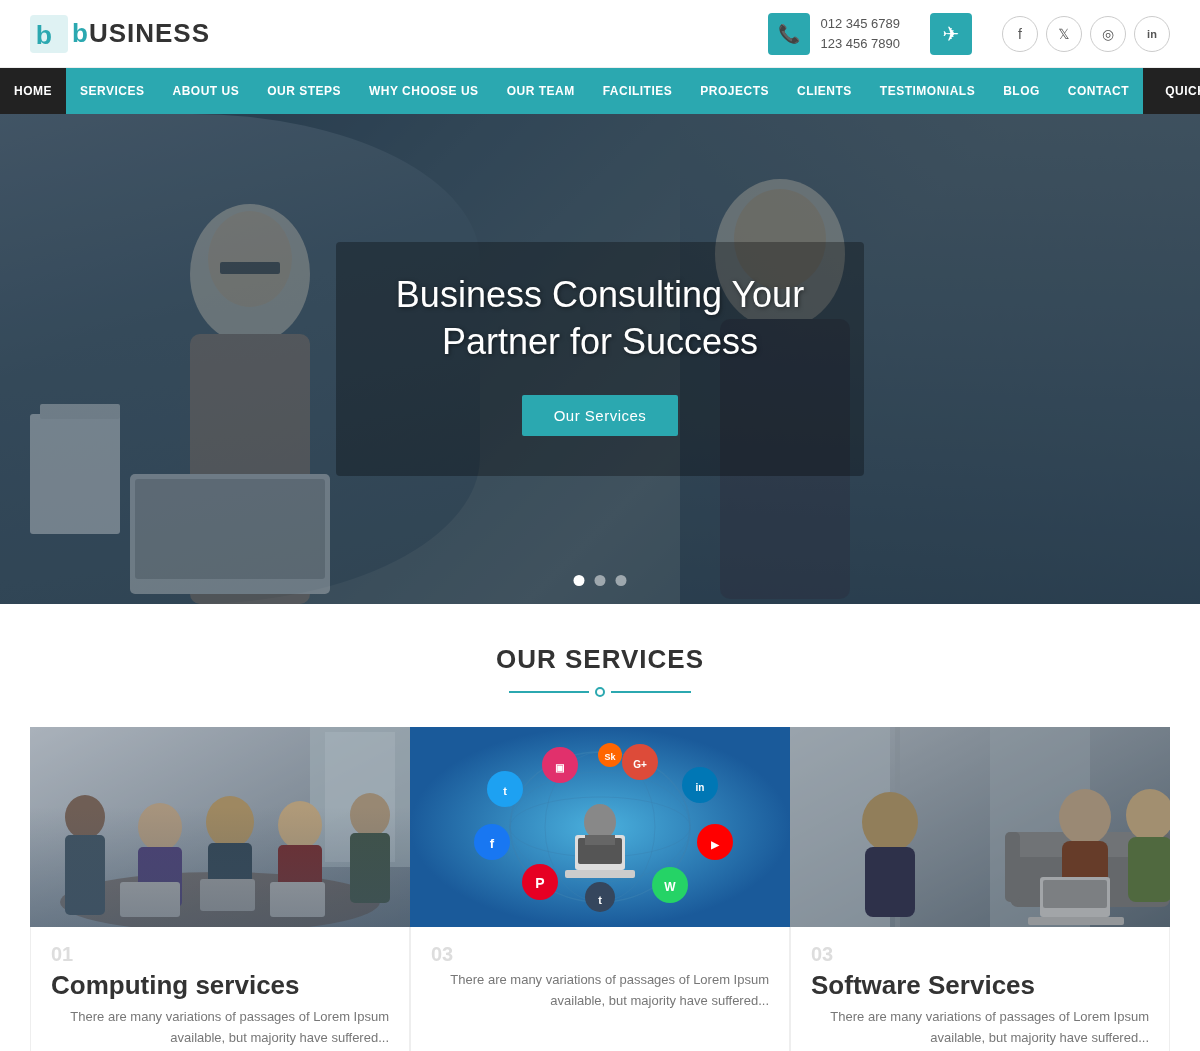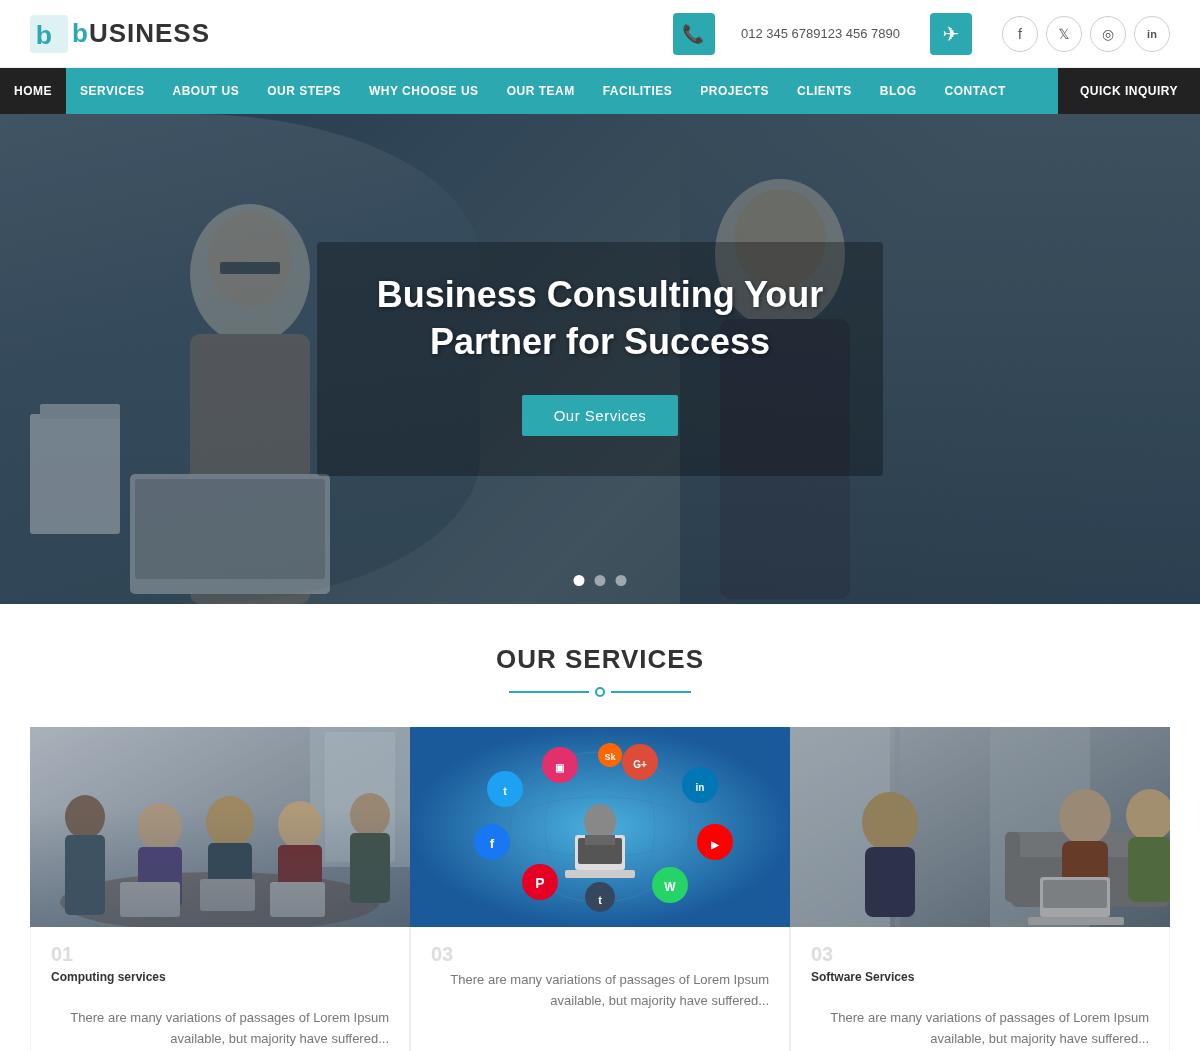--- a/index.html
+++ b/index.html
@@ -48,25 +48,24 @@
       background: #2ba8b0;
       border-radius: 4px;
       display: flex;
       align-items: center;
       justify-content: center;
       color: #fff;
       font-size: 18px;
     }
     .contact-texts {
       display: flex;
-      flex-direction: row;
+      flex-direction: column;
       font-size: 13px;
       color: #555;
       line-height: 1.5;
-      margin-left: 16px;
     }
     .social-icons {
       display: flex;
       gap: 8px;
     }
     .social-icon {
       width: 36px;
       height: 36px;
       border-radius: 50%;
       border: 1px solid #ccc;
@@ -169,21 +168,21 @@
       text-align: center;
       padding: 20px;
     }
     .hero-text-box {
       background: rgba(0,0,0,0.3);
       padding: 30px 60px 40px;
       border-radius: 4px;
     }
     .hero-title {
       font-size: 36px;
-      font-weight: 700;
+      font-weight: 400;
       color: #fff;
       line-height: 1.3;
       margin-bottom: 30px;
       text-shadow: 1px 1px 4px rgba(0,0,0,0.5);
     }
     .hero-btn {
       background: #2ba8b0;
       color: #fff;
       border: none;
       padding: 12px 32px;
@@ -287,24 +286,24 @@
       border-top: none;
       flex: 1;
     }
     .card-number {
       font-size: 20px;
       font-weight: 700;
       color: #ddd;
       margin-bottom: 4px;
     }
     .card-service-title {
-      font-size: 12px;
+      font-size: 26px;
       font-weight: 700;
       color: #333;
-      margin-bottom: 24px;
+      margin-bottom: 6px;
     }
     .card-desc {
       font-size: 13px;
       color: #777;
       line-height: 1.6;
       text-align: right;
     }
   </style>
 </head>
 <body>
@@ -343,20 +342,21 @@
   <div class="nav-items">
     <div class="nav-item active">HOME</div>
     <div class="nav-item">SERVICES</div>
     <div class="nav-item">ABOUT US</div>
     <div class="nav-item">OUR STEPS</div>
     <div class="nav-item">WHY CHOOSE US</div>
     <div class="nav-item">OUR TEAM</div>
     <div class="nav-item">FACILITIES</div>
     <div class="nav-item">PROJECTS</div>
     <div class="nav-item">CLIENTS</div>
+    <div class="nav-item">TESTIMONIALS</div>
     <div class="nav-item">BLOG</div>
     <div class="nav-item">CONTACT</div>
   </div>
   <div class="nav-quick">QUICK INQUIRY</div>
 </nav>
 
 <section class="hero">
   <div class="hero-bg">
     <div class="hero-figures">
       <div class="figure-left"></div>

